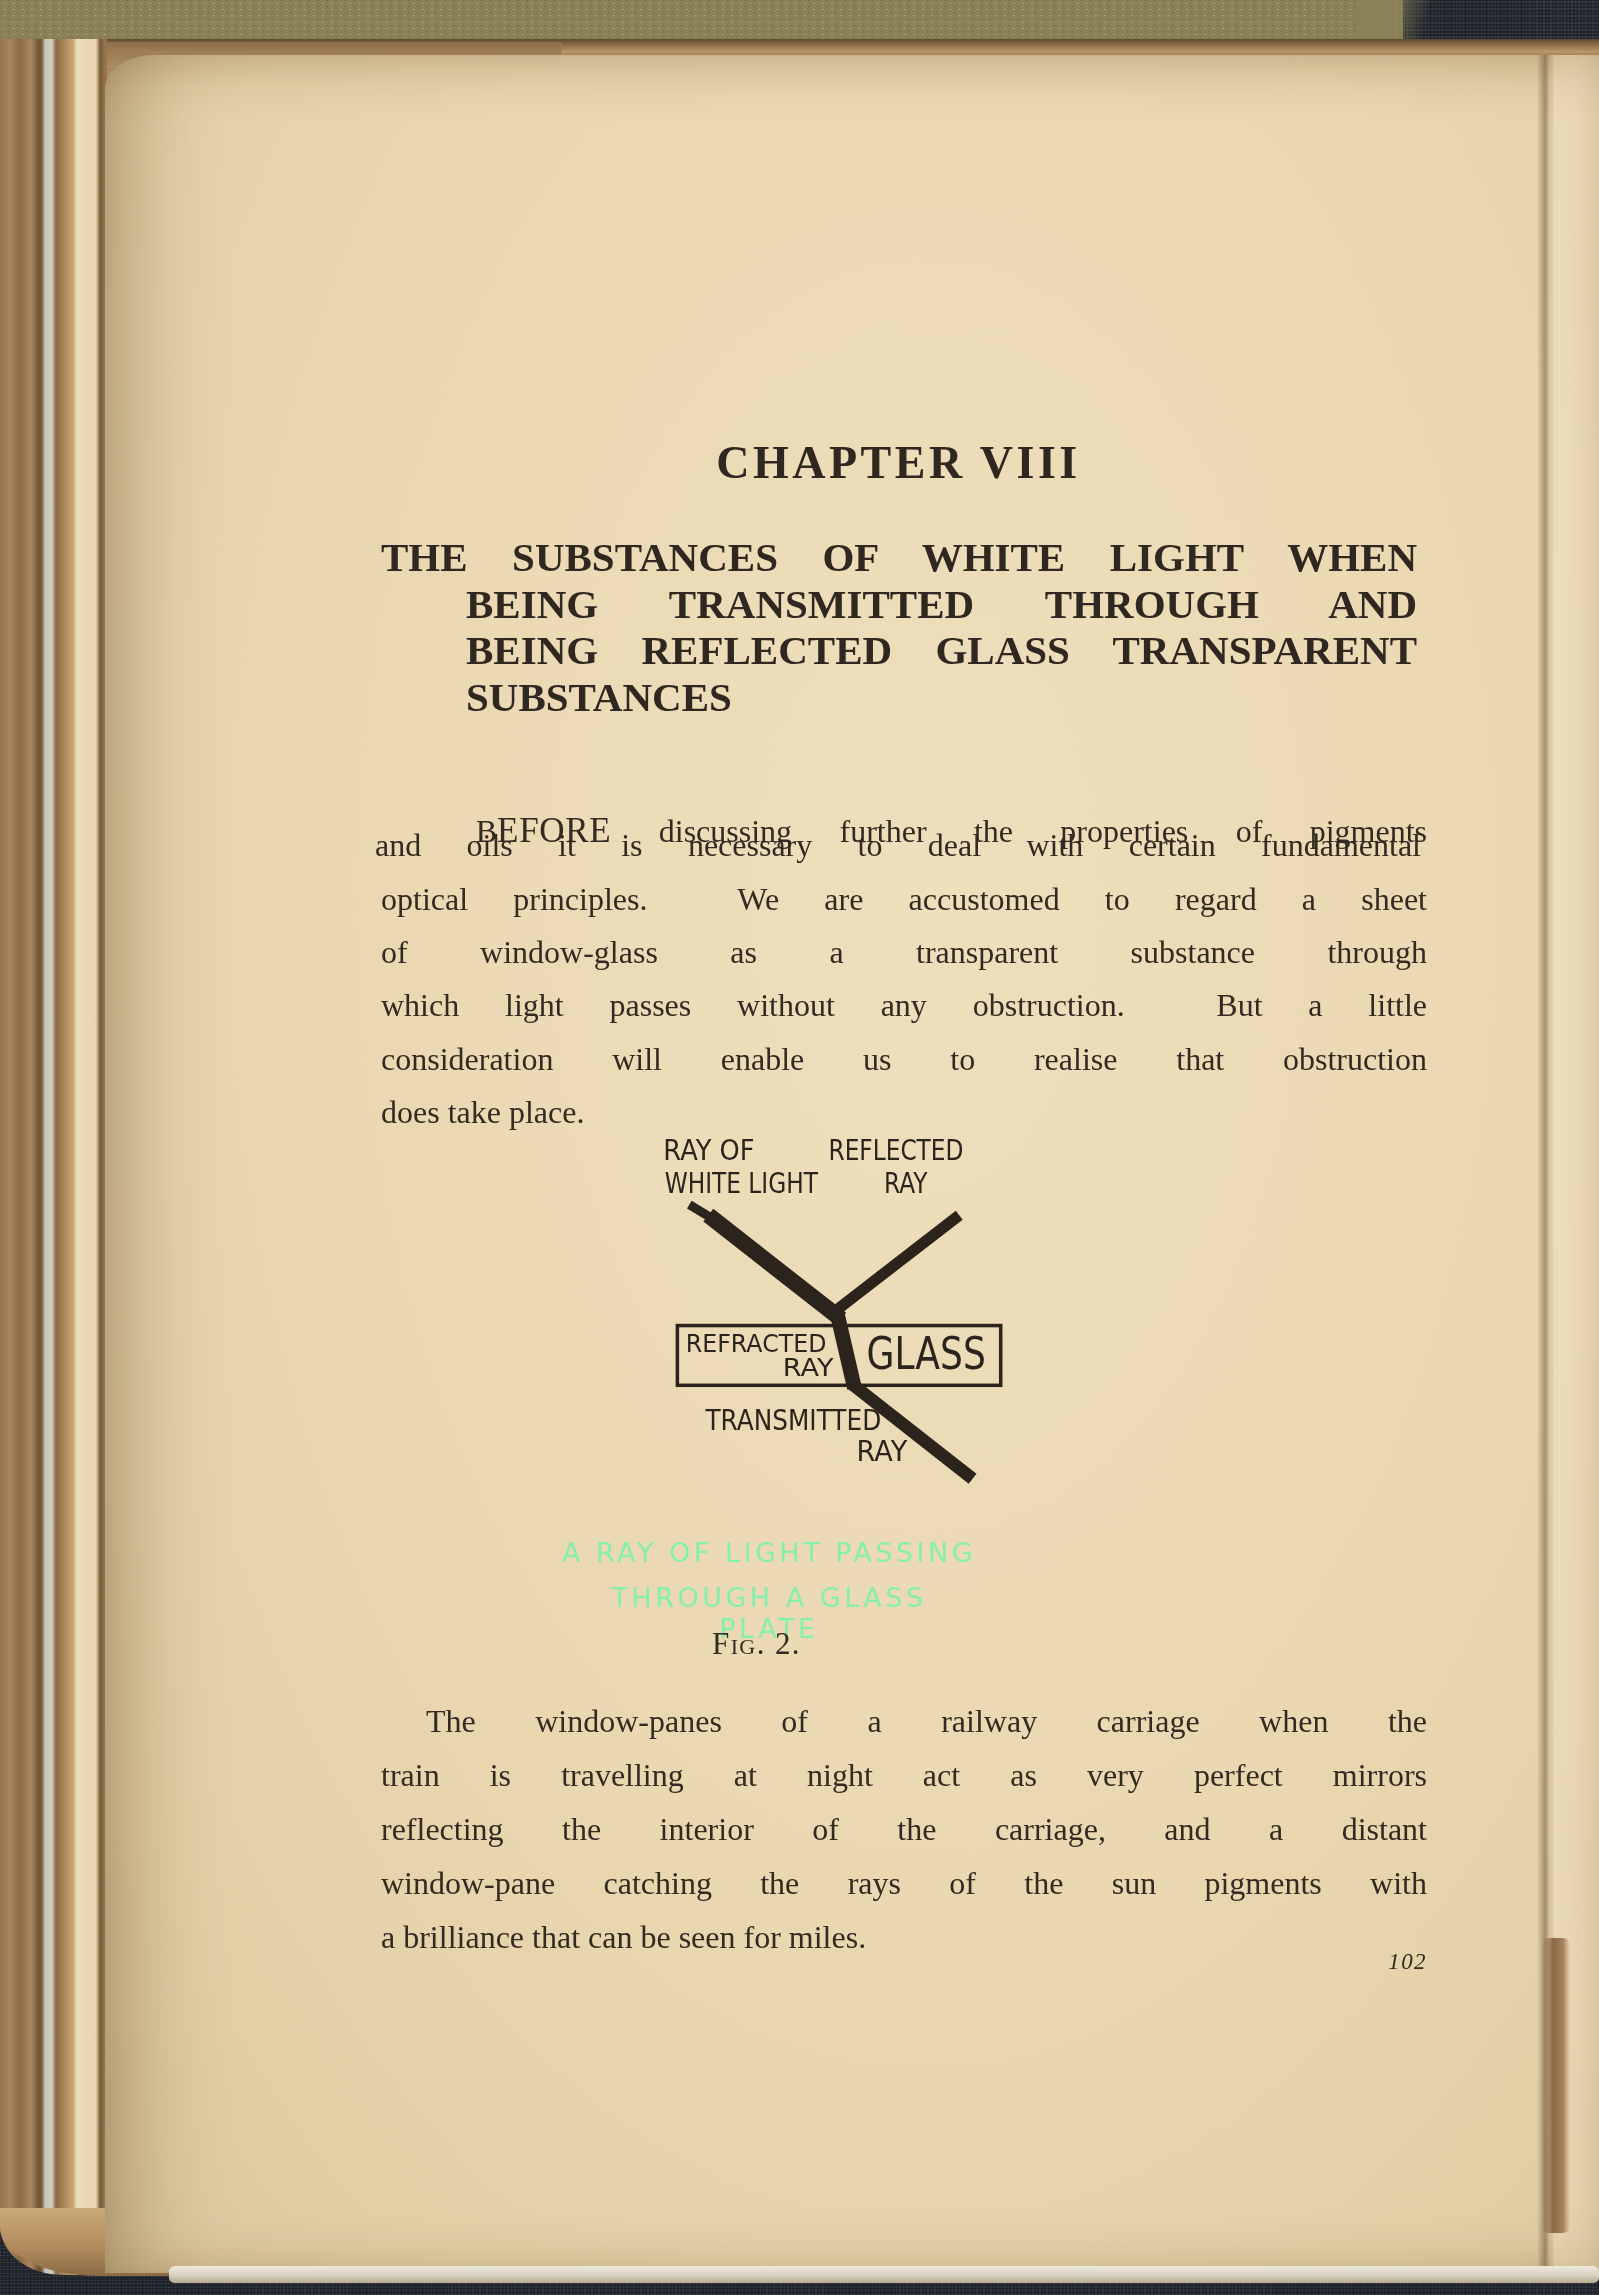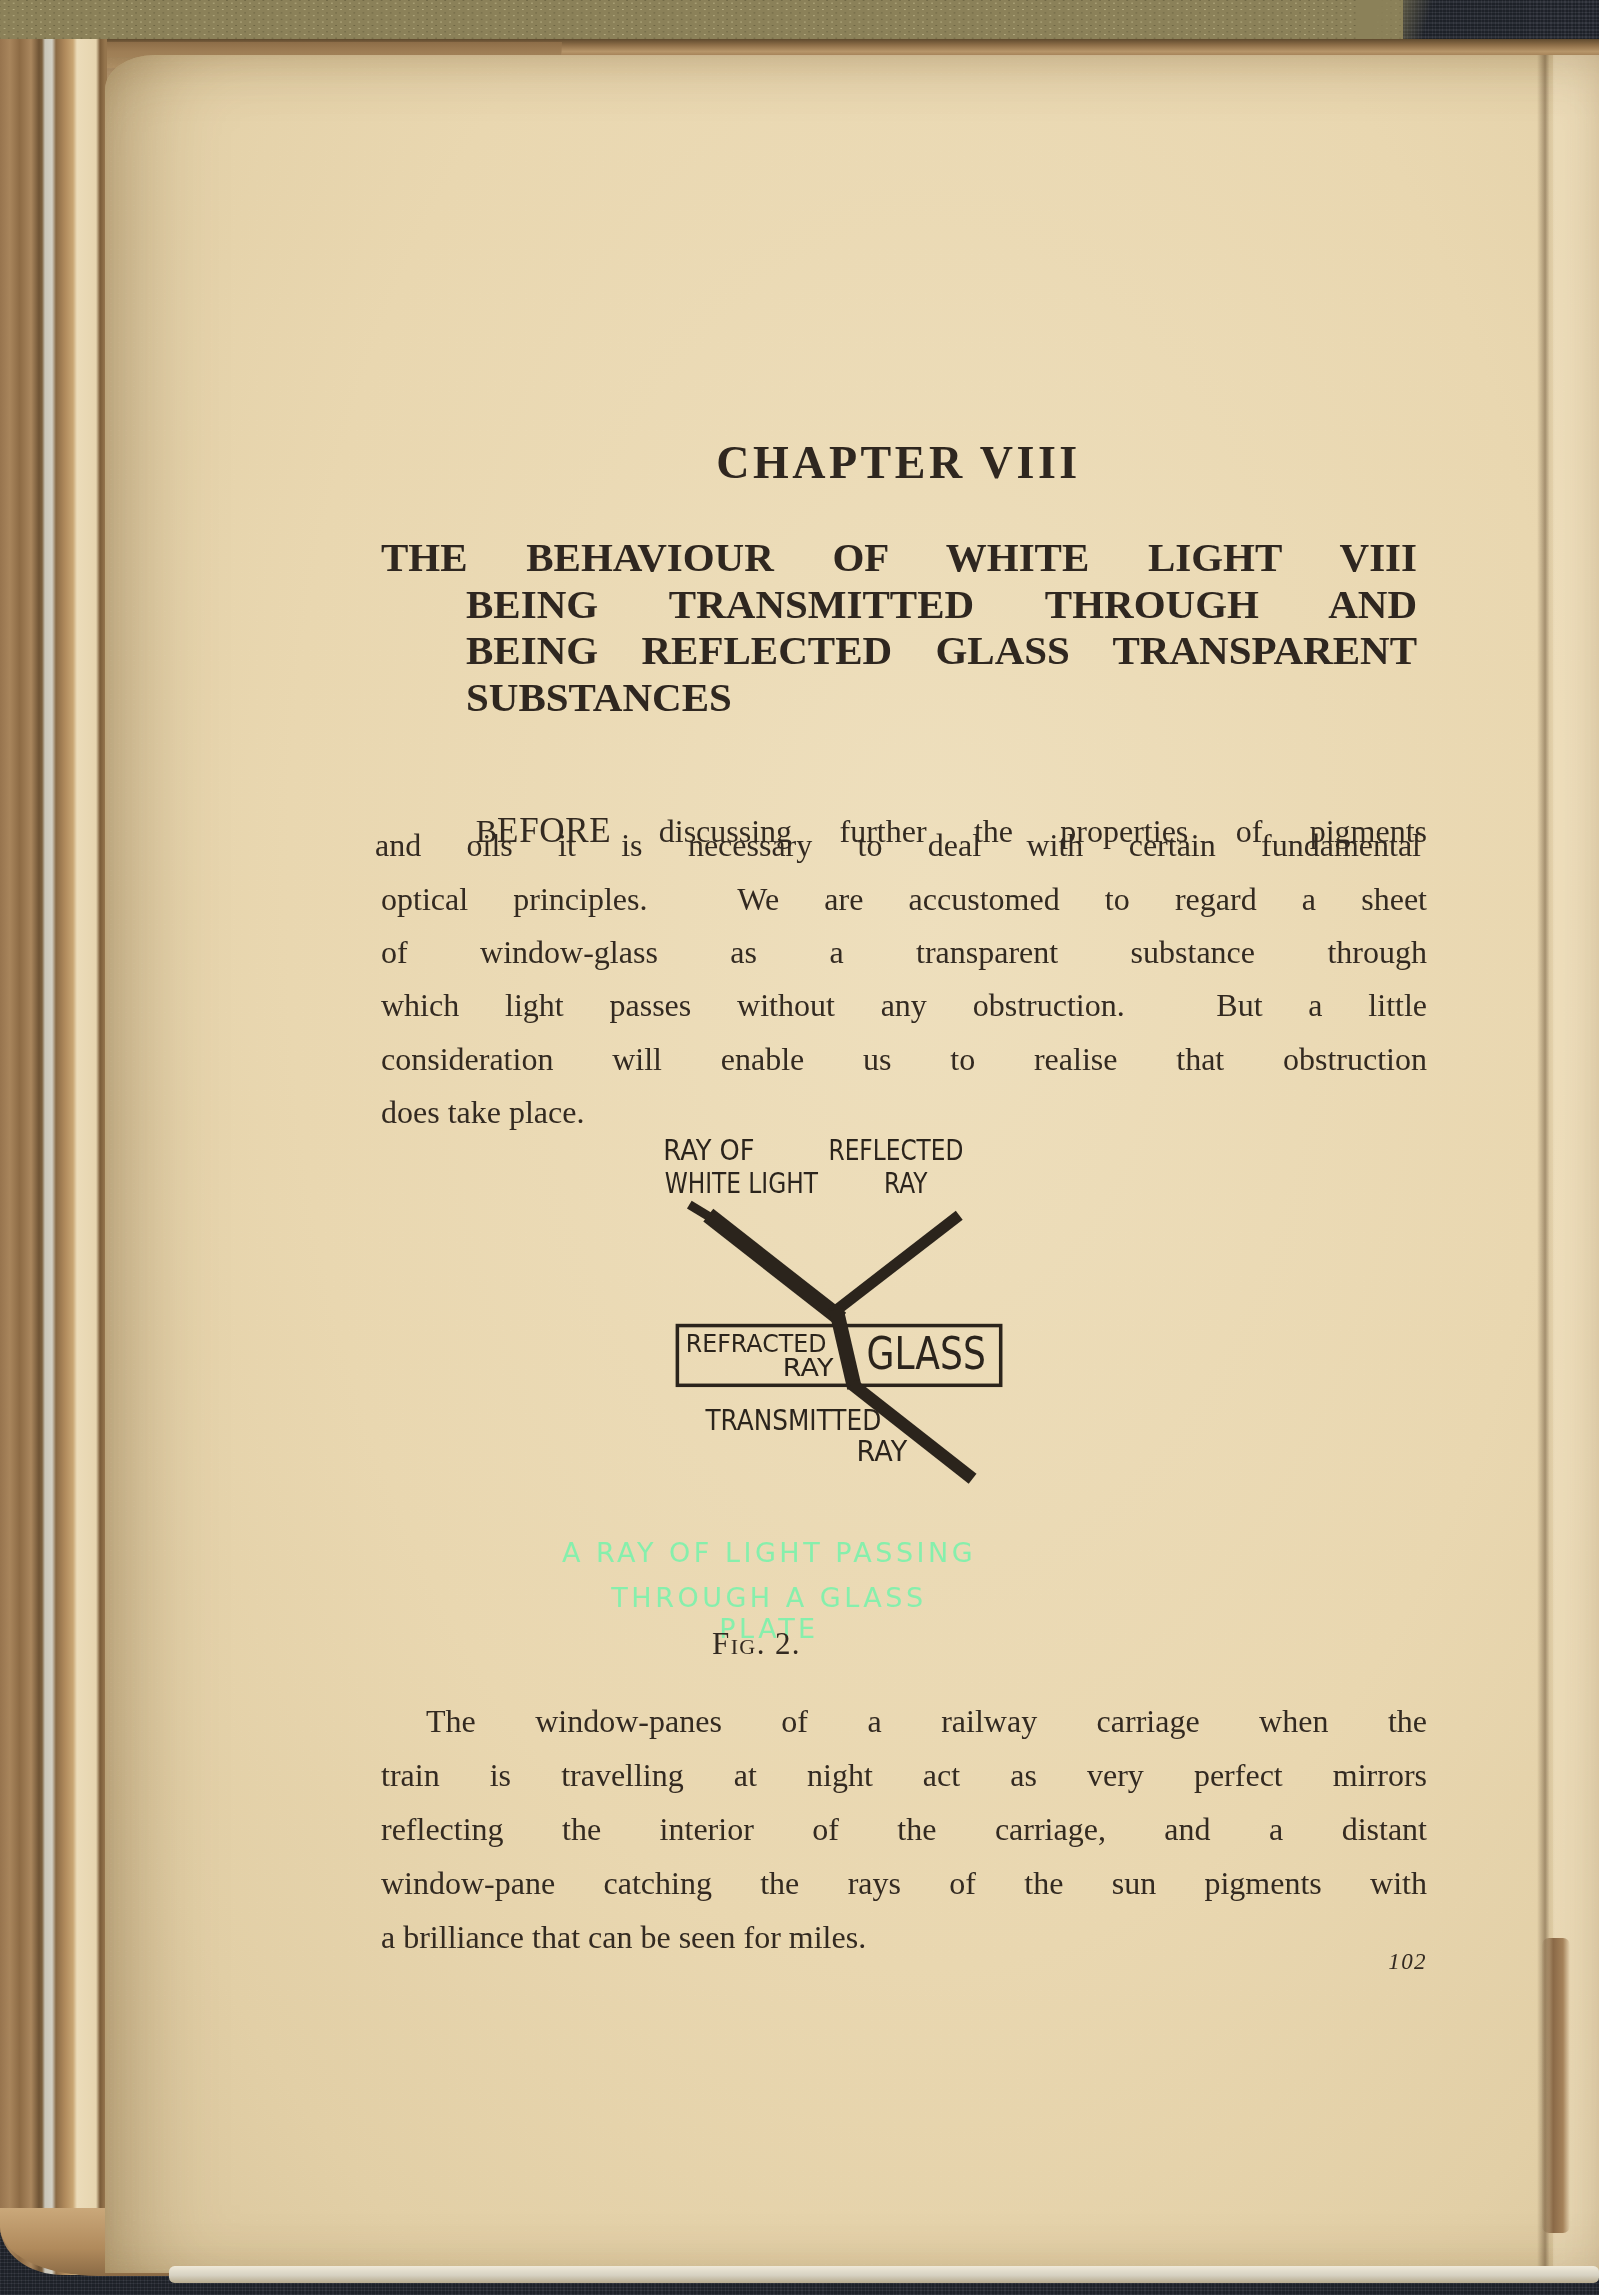--- a/index.html
+++ b/index.html
@@ -114,21 +114,21 @@
 <div class="abs page-texture" style="left:105px;top:55px;width:1494px;height:2218px;opacity:.5;"></div>
 
 <div class="abs right-strip" style="left:1553px;top:55px;width:46px;height:2218px;"></div>
 <div class="abs crease-line" style="left:1537px;top:55px;width:18.3px;height:2218px;"></div>
 <div class="abs torn-sliver" style="left:1542px;top:1938px;width:28px;height:295px;"></div>
 
 <div class="abs bottom-page-edge" style="left:169px;top:2266px;width:1430px;height:17px;"></div>
 
 <div class="abs chapter-title" style="left:381px;top:436px;width:1035px;">CHAPTER VIII</div>
 
-<div class="abs head-line just" style="left:381px;top:533px;width:1036px;">THE BEHAVIOUR OF WHITE LIGHT VIII</div>
+<div class="abs head-line just" style="left:381px;top:533px;width:1036px;">THE SUBSTANCES OF WHITE LIGHT WHEN</div>
 <div class="abs head-line just" style="left:466px;top:580px;width:951px;">BEING TRANSMITTED THROUGH AND</div>
 <div class="abs head-line just" style="left:466px;top:626px;width:951px;">BEING REFLECTED GLASS TRANSPARENT</div>
 <div class="abs head-line" style="left:466px;top:673px;width:951px;">SUBSTANCES</div>
 
 <div class="abs body-line just" style="left:381px;top:774px;width:1046px;">
   <span>B</span><span class="small-caps-lead">EFORE</span><span> discussing further the properties of pigments</span>
 </div>
 <div class="abs body-line just" style="left:375px;top:827px;width:1046px;">and oils it is necessary to deal with certain fundamental</div>
 <div class="abs body-line just" style="left:381px;top:881px;width:1046px;">optical principles.  We are accustomed to regard a sheet</div>
 <div class="abs body-line just" style="left:381px;top:934px;width:1046px;">of window-glass as a transparent substance through</div>

